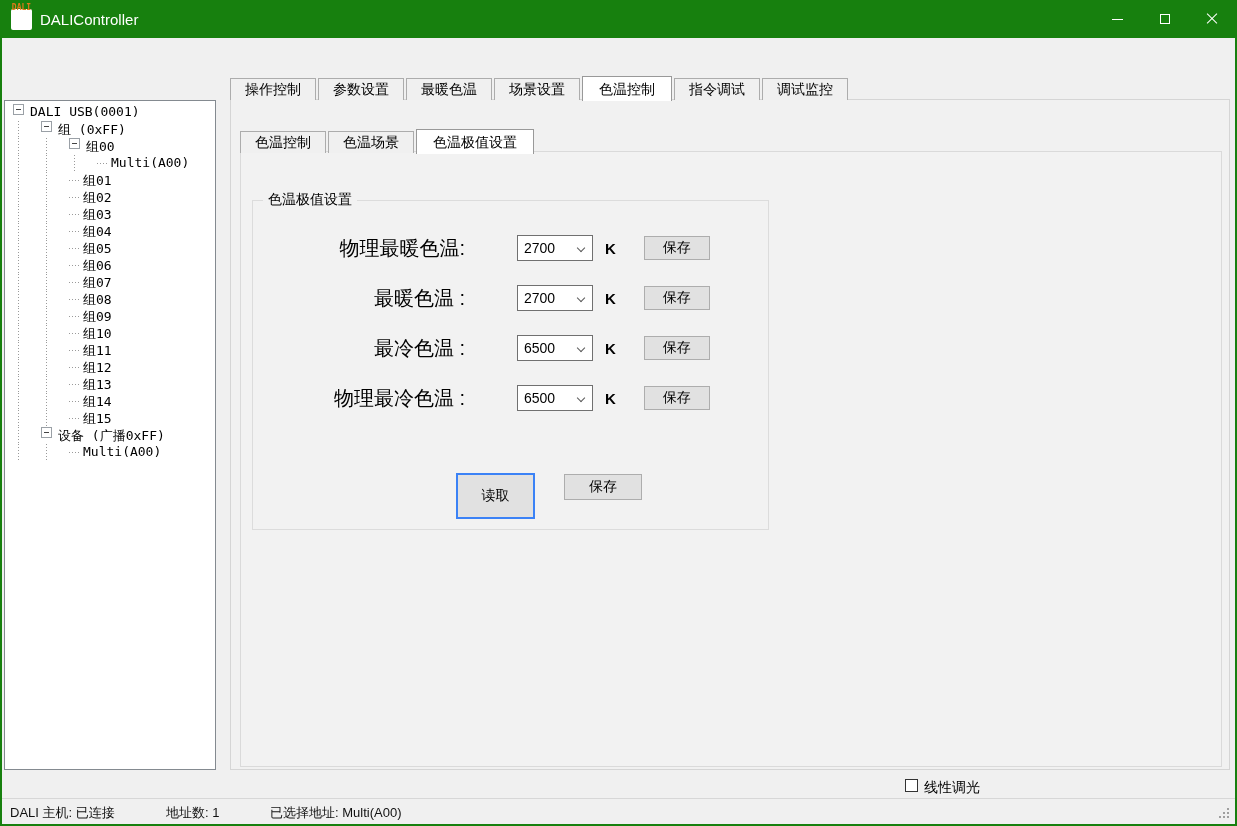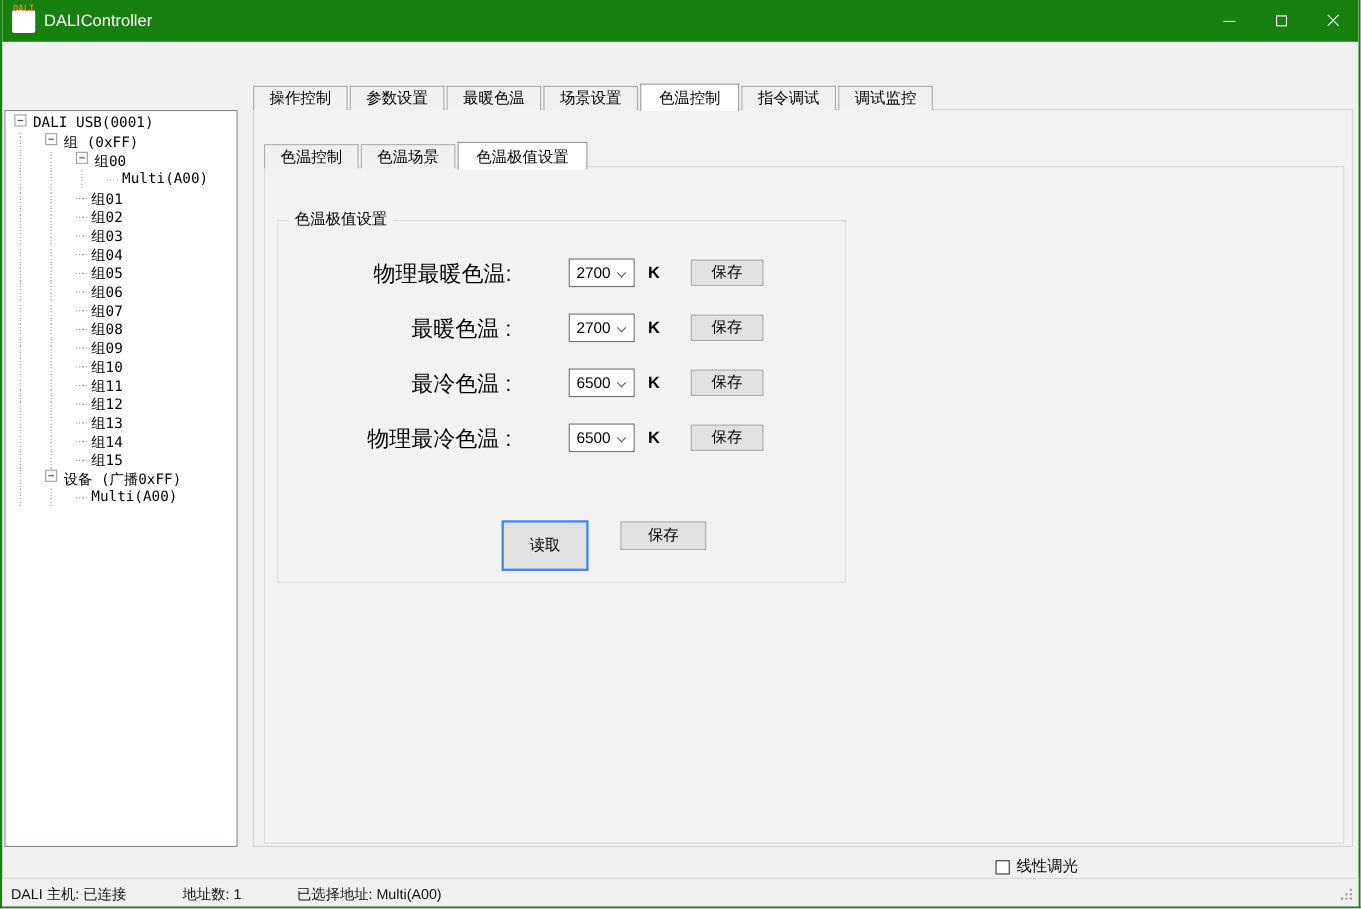--- a/index.html
+++ b/index.html
@@ -63,34 +63,34 @@
     background:#f2f2f2; border:1px solid #dadada; z-index:2; }
 
   
   .groupbox { position:absolute; left:250px; top:200px; width:517px; height:330px;
     border:1px solid #dcdcdc; z-index:5; }
   .gb-legend { position:absolute; top:-10px; left:10px; background:#f2f2f2; padding:0 5px;
     font-size:14px; color:#000; }
   .frows { padding-top:34px; }
   .frow { display:flex; align-items:center; height:26px; margin-bottom:24px; }
   .frow-label { width:212px; text-align:right; font-size:20px; color:#000; }
-  .combo { margin-left:52px; width:60px; height:26px; border:1px solid #707070; background:#fff;
+  .combo { margin-left:52px; width:76px; height:26px; border:1px solid #707070; background:#fff;
     display:flex; align-items:center; padding:0 6px; font-size:14px; position:relative; flex:none; }
   .chev { position:absolute; right:8px; top:9px; width:6px; height:6px;
     border-right:1px solid #5a5a5a; border-bottom:1px solid #5a5a5a; transform:rotate(45deg); }
   .unit { margin-left:12px; font-size:15px; font-weight:bold; color:#000; }
   .row-save { margin-left:28px; width:66px; height:24px; background:#e1e1e1; border:1px solid #adadad;
     font-family:inherit; font-size:14px; color:#000; display:flex; align-items:center; justify-content:center; }
   .btn-read { position:absolute; left:203px; top:272px; width:79px; height:46px;
     background:#e1e1e1; border:2px solid #3b82f6; font-family:inherit; font-size:14px; color:#000; }
   .btn-save2 { position:absolute; left:311px; top:273px; width:78px; height:26px;
     background:#e1e1e1; border:1px solid #adadad; font-family:inherit; font-size:14px; color:#000; }
 
   
-  .linear-row { position:absolute; left:903px; top:779px; display:flex; align-items:center; gap:6px; z-index:6; }
+  .linear-row { position:absolute; left:903px; top:779px; display:flex; align-items:flex-start; gap:6px; z-index:6; }
   .cb { width:13px; height:13px; border:1px solid #333; background:#fff; }
   .cb-label { font-size:14px; color:#000; }
 
   .statusbar { position:absolute; left:0; right:0; bottom:0; height:26px; background:#f0f0f0;
     border-top:1px solid #d7d7d7; font-size:13px; color:#111; }
   .sb-item { position:absolute; top:5px; }
   .sb-1 { left:8px; } .sb-2 { left:164px; } .sb-3 { left:268px; }
   .grip { position:absolute; right:4px; bottom:4px; width:12px; height:12px; }
   .grip::before { content:''; position:absolute; width:2px; height:2px; background:transparent;
     box-shadow:8px 0 0 #9f9f9f, 8px 4px 0 #9f9f9f, 4px 4px 0 #9f9f9f, 8px 8px 0 #9f9f9f, 4px 8px 0 #9f9f9f, 0 8px 0 #9f9f9f; }

